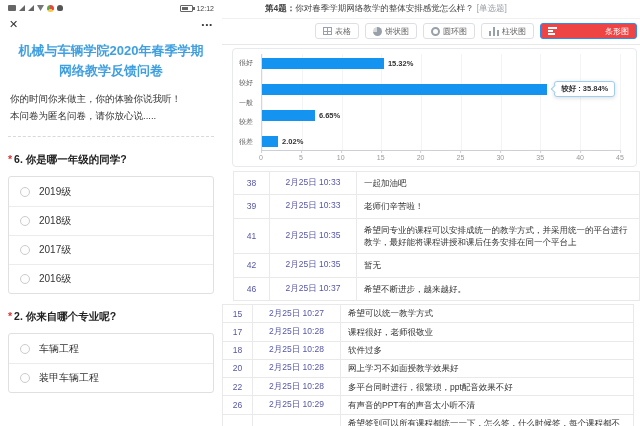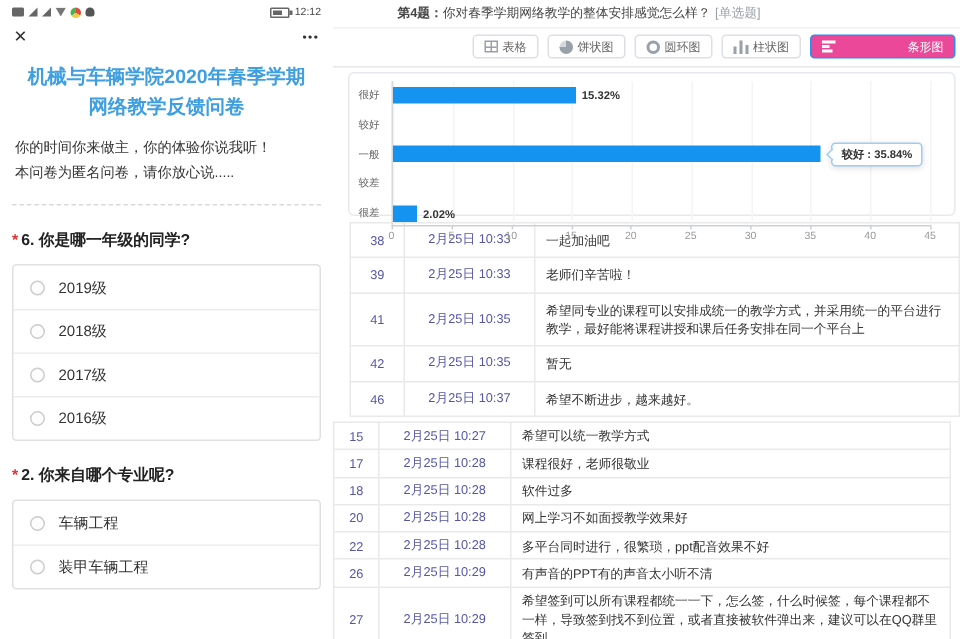--- a/index.html
+++ b/index.html
@@ -36,37 +36,37 @@
   .olabel { font-size:10px; color:#333; }
 
   
   .results { flex:1; height:100%; background:#fff; overflow:hidden; }
   .qhead { padding:3px 4px 3px 7px; font-size:8.5px; border-bottom:1px solid #f0f0f0; white-space:nowrap; }
   .qno { color:#444; font-weight:bold;margin-left:36px; }
   .qtitle { color:#444; }
   .qtype { color:#9aa0a6; margin-left:3px; }
   .toolbar { display:flex; justify-content:flex-end; align-items:center; gap:6px; padding:4px 3px 5px 3px; border-bottom:1px solid #e8e8e8; }
   .tbtn { display:flex; align-items:center; gap:3px; height:16px; padding:0 7px; background:#fff; border:1px solid #dcdfe6; border-radius:3px; font-size:8px; color:#666; font-family:inherit; cursor:pointer; }
-  .tbtn.active { background:#ec4899; border-color:#2d8cf0; color:#fff;gap:48px; }
+  .tbtn.active { background:#ef4444; border-color:#2d8cf0; color:#fff;gap:48px; }
   .bic { display:inline-block; flex:none; }
   .table-icon { width:9px; height:8px; border:1px solid #98a0aa;
     background:linear-gradient(#98a0aa,#98a0aa) 0 2.5px/100% 1px no-repeat,
                linear-gradient(#98a0aa,#98a0aa) 3px 0/1px 100% no-repeat; }
   .pie-chart-icon { width:9px; height:9px; border-radius:50%; background:conic-gradient(#98a0aa 0 270deg,#d5d9de 270deg 360deg); }
   .donut-chart-icon { width:9px; height:9px; border-radius:50%; border:2px solid #98a0aa; }
   .column-chart-icon { width:10px; height:9px;
     background:linear-gradient(#98a0aa,#98a0aa) 0 100%/2px 5px no-repeat,
                linear-gradient(#98a0aa,#98a0aa) 4px 100%/2px 9px no-repeat,
                linear-gradient(#98a0aa,#98a0aa) 8px 100%/2px 6px no-repeat; }
   .bar-chart-icon { width:9px; height:8px;
     background:linear-gradient(#fff,#fff) 0 0/9px 2px no-repeat,
                linear-gradient(#fff,#fff) 0 3px/5px 2px no-repeat,
                linear-gradient(#fff,#fff) 0 6px/7px 2px no-repeat; }
 
-  .chart-card { margin:3px 3px 4px 10px; height:96px; border:1px solid #e6e9ed; border-radius:4px; padding:5px 16px 0 4px; position:relative; }
+  .chart-card { margin:3px 3px 4px 10px; height:119px; border:1px solid #e6e9ed; border-radius:4px; padding:5px 16px 0 4px; position:relative; }
   .chart-body { display:flex; height:96px; }
   .cats { width:24px; flex:none; display:flex; flex-direction:column; justify-content:space-between; padding:3px 0 2px 2px; }
   .cat { height:12px; font-size:7px; color:#666; display:flex; align-items:center; }
   .plot { flex:1; position:relative; border-left:1px solid #d4d7dc; display:flex; flex-direction:column; justify-content:space-between; padding:3px 0 2px 0; }
   .gridline { position:absolute; top:0; bottom:0; width:1px; background:#f4f4f4; }
   .brow { position:relative; height:12px; display:flex; align-items:center; z-index:1; }
   .bar { height:11px; }
   .blabel { font-size:7.5px; font-weight:700; color:#333; margin-left:4px; white-space:nowrap; }
   .tip { position:absolute; top:50%; transform:translateY(-50%); background:#fff; border:1px solid #9ecdf0; border-radius:3px; padding:2px 6px; font-size:7.5px; color:#333; white-space:nowrap; box-shadow:0 1px 4px rgba(0,0,0,.15); z-index:3;font-weight:bold; }
   .tip::before { content:""; position:absolute; left:-3px; top:50%; width:5px; height:5px; background:#fff; border-left:1px solid #9ecdf0; border-bottom:1px solid #9ecdf0; transform:translateY(-50%) rotate(45deg); }
@@ -204,20 +204,24 @@
             <i class="gridline" style="left: 100%;"></i>
             <div class="brow">
               <div class="bar" style="width: 34.0444%; background: rgb(20, 148, 240);"></div>
               <span class="blabel">15.32%</span>
             </div>
             <div class="brow">
               <div class="bar" style="width: 79.6444%; background: rgb(20, 148, 240);"></div>
               <div class="tip" style="left: calc(79.6444% + 7px);"><b>较好</b><span> : 35.84%</span></div>
             </div>
             <div class="brow">
+              <div class="bar" style="width: 14.7778%; background: rgb(20, 148, 240);"></div>
+              <span class="blabel">6.65%</span>
+            </div>
+            <div class="brow">
               <div class="bar" style="width: 4.48889%; background: rgb(20, 148, 240);"></div>
               <span class="blabel">2.02%</span>
             </div>
           </div>
       </div>
       <div class="axis">
           <span class="tick" style="left: 0%;">0</span>
           <span class="tick" style="left: 11.1111%;">5</span>
           <span class="tick" style="left: 22.2222%;">10</span>
           <span class="tick" style="left: 33.3333%;">15</span>

